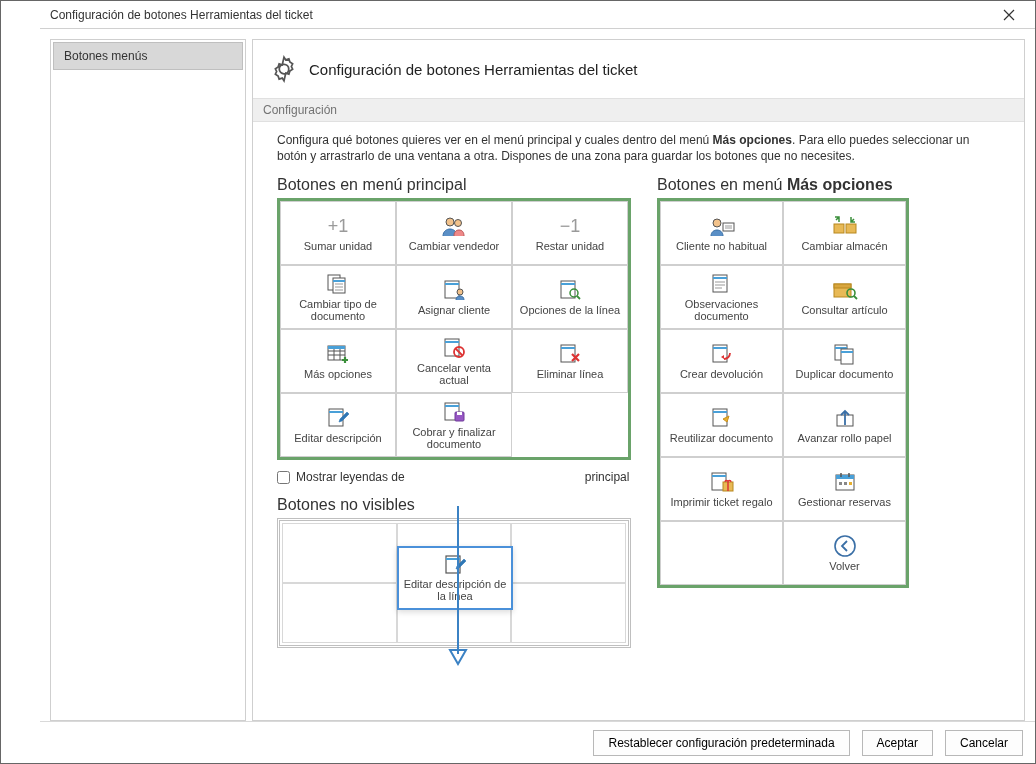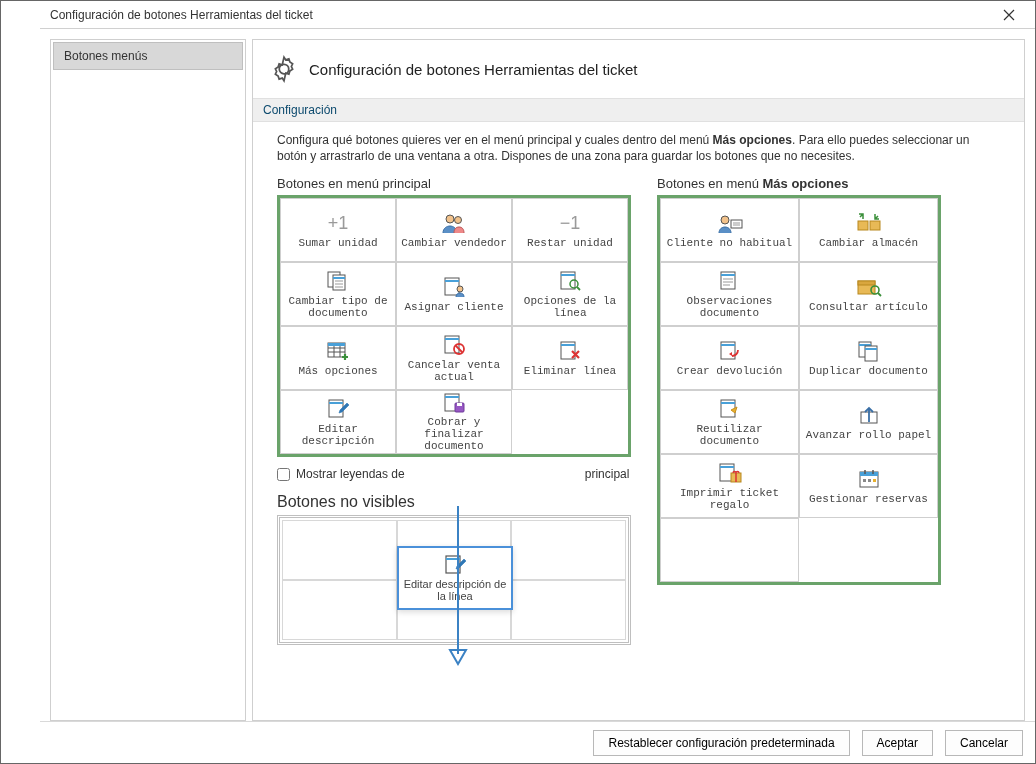--- a/index.html
+++ b/index.html
@@ -8,39 +8,39 @@
   .titlebar { height: 28px; display: flex; align-items: center; padding: 0 6px 0 10px; border-bottom: 1px solid #d0d0d0; }
   .titlebar .title { flex: 1; font-size: 12px; }
   .titlebar .close { width: 40px; height: 26px; display: flex; align-items: center; justify-content: center; cursor: pointer; }
   .body { flex: 1; display: flex; padding: 10px 10px 0 10px; gap: 6px; overflow: hidden; }
   .left-panel { width: 196px; border: 1px solid #cfcfcf; background: #fff; }
   .left-item { height: 28px; display: flex; align-items: center; padding: 0 10px; background: #d8d8d8; border: 1px solid #bfbfbf; font-size: 12px; cursor: pointer; margin:2px; }
   .right-panel { flex: 1; border: 1px solid #cfcfcf; display: flex; flex-direction: column; min-width:0; }
   .header-row { display: flex; align-items: center; gap: 10px; padding: 14px 16px; }
   .gear-svg { width: 30px; height: 30px; }
   .header-title { font-size: 15px; color: #222; }
-  .section-bar { background: #efefef; border-top: 1px solid #e0e0e0; border-bottom: 1px solid #e0e0e0; padding: 4px 10px; font-size: 12px; color:#0c4a6e; }
+  .section-bar { background: #efefef; border-top: 1px solid #e0e0e0; border-bottom: 1px solid #e0e0e0; padding: 4px 10px; font-size: 12px; color:#737373; }
   .content { padding: 10px 24px 6px 24px; flex:1; overflow:auto; position: relative; }
   .desc-text { font-size: 12px; line-height: 1.35; margin-bottom: 12px; }
   .desc-text .bold { font-weight: 600; }
   .two-col { display: flex; gap: 26px; align-items: flex-start; }
   .col { }
   .col-left { width: 354px; }
-  .col-right { width: 284px; }
-  .group-label { font-size: 13px; margin-bottom: 4px; }
+  .col-right { width: 252px; }
+  .group-label { font-size: 16px; margin-bottom: 4px; }
   .group-label .bold { font-weight: 600; }
   .grid-box { border: 3px solid #6aa36a; background: #fff; display: grid; }
   .grid-left { grid-template-columns: repeat(3, 1fr); }
   .grid-right { grid-template-columns: repeat(2, 1fr); }
   .grid-hidden-wrap { border: 3px double #bfbfbf; padding:2px; }
   .grid-hidden { display: grid; grid-template-columns: repeat(3, 1fr); grid-template-rows: repeat(2, 60px); }
   .cell { border: 1px solid #cfcfcf; height: 64px; display: flex; flex-direction: column; align-items: center; justify-content: center; gap: 2px; padding: 2px 4px; text-align: center; background: #fff; cursor: grab; }
   .cell-hidden { border: 1px solid #d8d8d8; height: 60px; background: #fff; }
   .cell .icon-wrap { height: 24px; display:flex; align-items:center; justify-content:center; }
-  .cell .lbl { font-size: 11px; line-height: 1.1; color: #444; font-family: Liberation Mono, monospace; }
+  .cell .lbl { font-size: 11px; line-height: 1.1; color: #444; }
   .plus1 { font-size: 18px; color: #9a9a9a; font-weight: 300; }
   .minus1 { font-size: 18px; color: #9a9a9a; font-weight: 300; }
   .checkbox-row { display: flex; align-items: center; gap: 6px; margin: 10px 0 12px 0; font-size: 12px; }
   .checkbox-row input { width:13px; height:13px; }
   .hidden-label { font-size:16px; margin-bottom:4px; margin-top: 6px;}
   .footer { height: 42px; border-top: 1px solid #d9d9d9; display: flex; align-items: center; justify-content: flex-end; gap: 12px; padding: 0 12px; }
   .btn { border: 1px solid #b8b8b8; background: #fdfdfd; padding: 5px 14px; font-size: 12px; cursor: pointer; }
   svg { display:block; }
   
   .drag-ghost { position: absolute; border: 2px solid #4a90d9; background: #fff; width: 116px; height: 64px; display:flex; flex-direction:column; align-items:center; justify-content:center; gap:2px; text-align:center; font-size:11px; color:#444; box-shadow: 0 2px 6px rgba(0,0,0,0.15);}
@@ -330,20 +330,29 @@
                       <rect x="11" y="11" width="3" height="3" fill="#888"></rect>
                       <rect x="16" y="11" width="3" height="3" fill="#e8b02e"></rect>
                     </svg>
                   </div>
                   <div class="lbl">Gestionar reservas</div>
                 </div>
                 <div class="cell">
                   <div class="icon-wrap"></div>
                   <div class="lbl"></div>
                 </div>
+                <div class="cell">
+                  <div class="icon-wrap">
+                    <svg width="24" height="24" viewBox="0 0 24 24">
+                      <circle cx="12" cy="12" r="10" fill="none" stroke="#3a6fa6" stroke-width="1.6"></circle>
+                      <path d="M14 7 l-5 5 5 5" fill="none" stroke="#3a6fa6" stroke-width="1.8"></path>
+                    </svg>
+                  </div>
+                  <div class="lbl">Volver</div>
+                </div>
               </div>
           </div>
         </div>
 
         <div class="drag-ghost" style="left:144px; top:424px;">
           <div class="icon-wrap">
             <svg width="24" height="22" viewBox="0 0 24 22">
                 <rect x="3" y="2" width="14" height="17" fill="#fff" stroke="#555" stroke-width="1.2"></rect>
                 <path d="M3 5h14" stroke="#49a0d8" stroke-width="2"></path>
                 <path d="M14 12 l7-7 2 2 -7 7 -3 1z" fill="#2f77b5" stroke="#2f77b5" stroke-width="0.6"></path>

